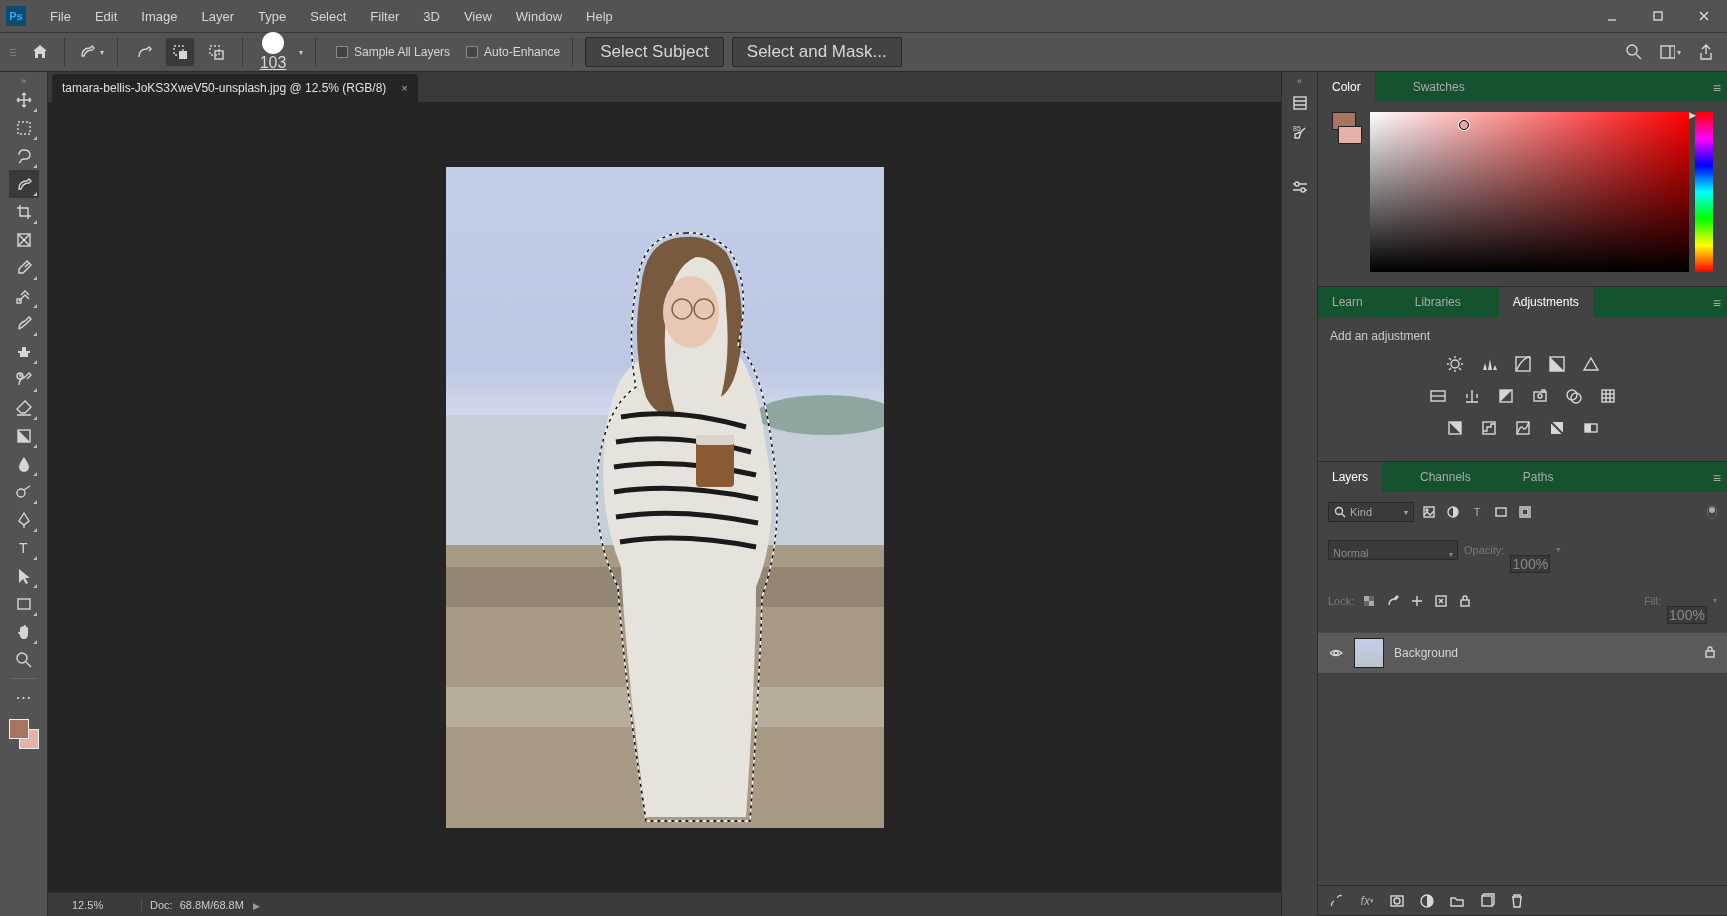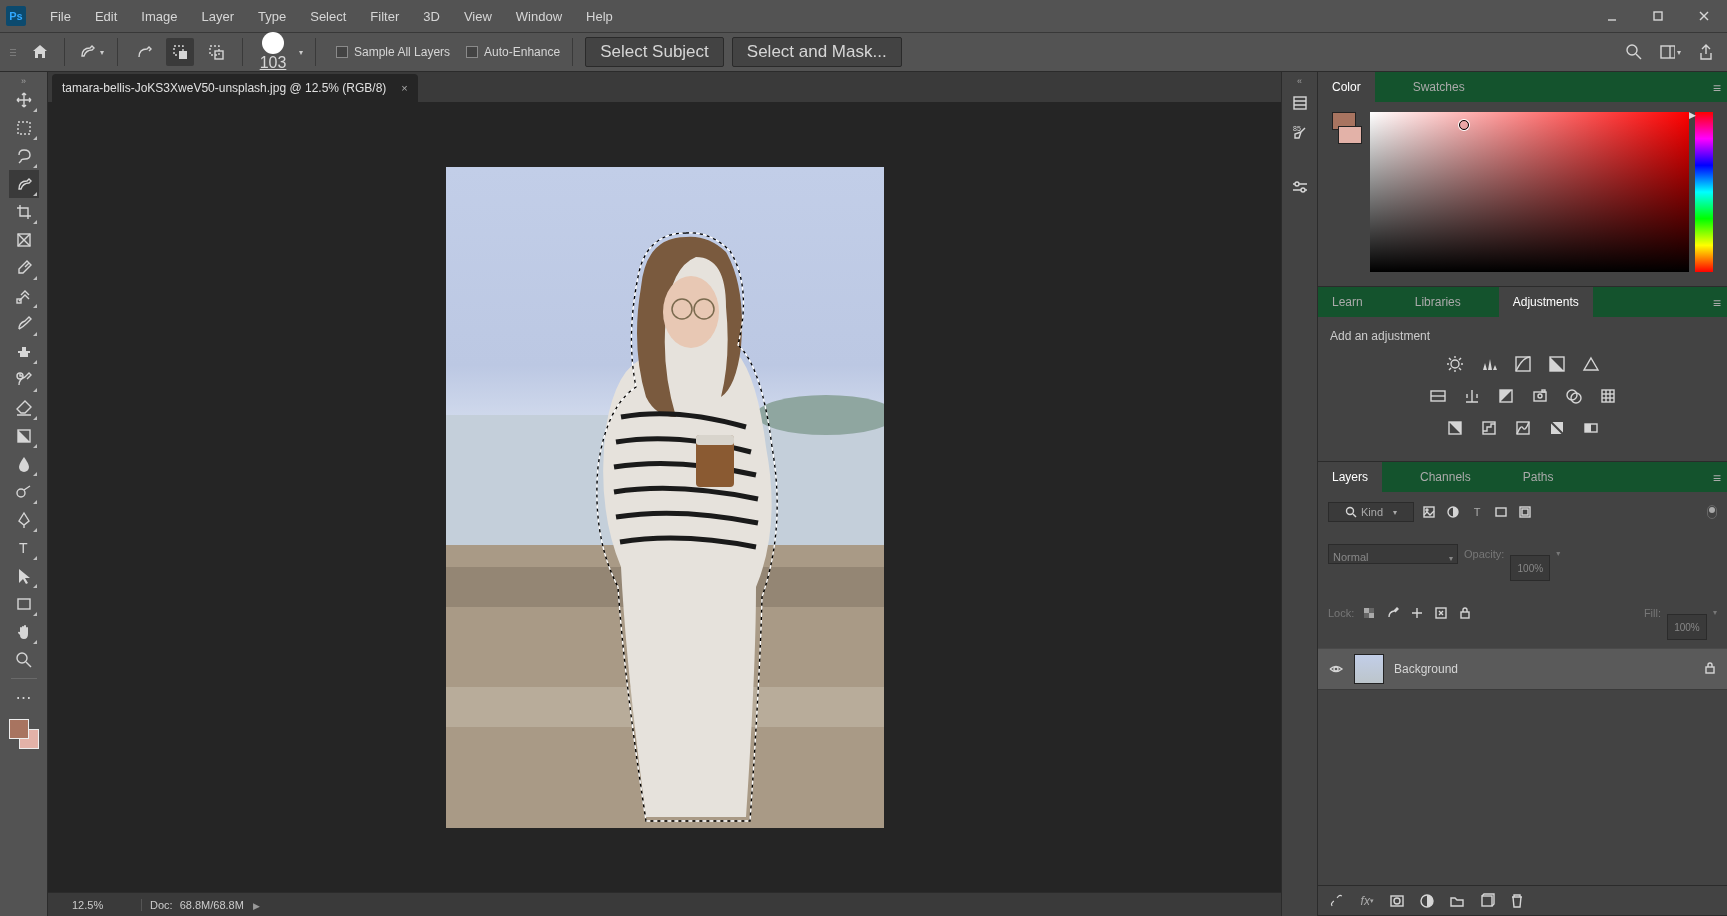--- a/index.html
+++ b/index.html
@@ -78,25 +78,25 @@
 .hue-strip .hue-arrow { position:absolute; left:-6px; top:-2px; color:#ddd; font-size:9px;}
 
 .adjust-panel .panel-body { padding: 12px; }
 .adjust-panel .adj-label { margin-bottom: 10px; color: #ccc; }
 .adjust-panel .adj-row { display: flex; gap: 12px; justify-content: center; margin-bottom: 10px; }
 .adjust-panel .adj-icon { width: 22px; height: 22px; display: flex; align-items: center; justify-content: center; cursor: pointer; color: #ddd; }
 
 .layers-panel { flex: 1; }
 .layers-panel .panel-body { padding: 8px 0 0 0; display:flex; flex-direction:column; height: 100%;}
 .layers-controlrow { display:flex; align-items:center; gap:6px; padding: 2px 10px; font-size:11px; color:#aaa;}
-.layers-controlrow .kind-select { flex: 0 0 86px; height: 20px; background:#3a3a3a; border:1px solid #2b2b2b; display:flex; align-items:center; padding: 0 16px; gap:4px;}
+.layers-controlrow .kind-select { flex: 0 0 86px; height: 20px; background:#3a3a3a; border:1px solid #2b2b2b; display:flex; align-items:center; padding: 0 5px; gap:4px;}
 .layers-controlrow .li { width:18px; height:18px; display:flex; align-items:center; justify-content:center; cursor:pointer;}
 .layers-controlrow.secondary { color:#777; }
 .layers-controlrow .mode-select { flex: 0 0 130px; height: 20px; background:#3a3a3a; border:1px solid #2b2b2b; display:flex; align-items:flex-end; padding: 0 4px; color:#888;}
-.layers-controlrow .pct { width:40px; height:26px; background:#3a3a3a; border:1px solid #2b2b2b; display:flex; align-items:center; justify-content:center; color:#888; font-size:10px;margin-top:29px;}
+.layers-controlrow .pct { width:40px; height:18px; background:#3a3a3a; border:1px solid #2b2b2b; display:flex; align-items:center; justify-content:center; color:#888; font-size:14px;margin-top:29px;}
 .layers-list { flex:1; margin-top:6px; background:#434343; overflow:auto;}
 .layer-row { height: 42px; background:#5a5a5a; border-top:1px solid #4a4a4a; border-bottom:1px solid #3a3a3a; display:flex; align-items:center; padding: 0 10px; gap:10px;}
 .layer-row .eye { width:16px; display:flex; justify-content:center; cursor:pointer;}
 .layer-row .thumb { width:30px; height:30px; background: linear-gradient(to bottom, #c2cee8, #bcc5cb); border:1px solid #222;}
 .layer-row .lname { font-size:12px; flex:1;}
 .layer-row .lock { color:#ccc;}
 .layers-footer { height:30px; border-top:1px solid #2b2b2b; display:flex; align-items:center; gap:12px; padding: 0 10px;}
 .layers-footer .lf { width:18px; height:18px; display:flex; align-items:center; justify-content:center; color:#aaa; cursor:pointer;}
 
 svg { pointer-events: none; }

